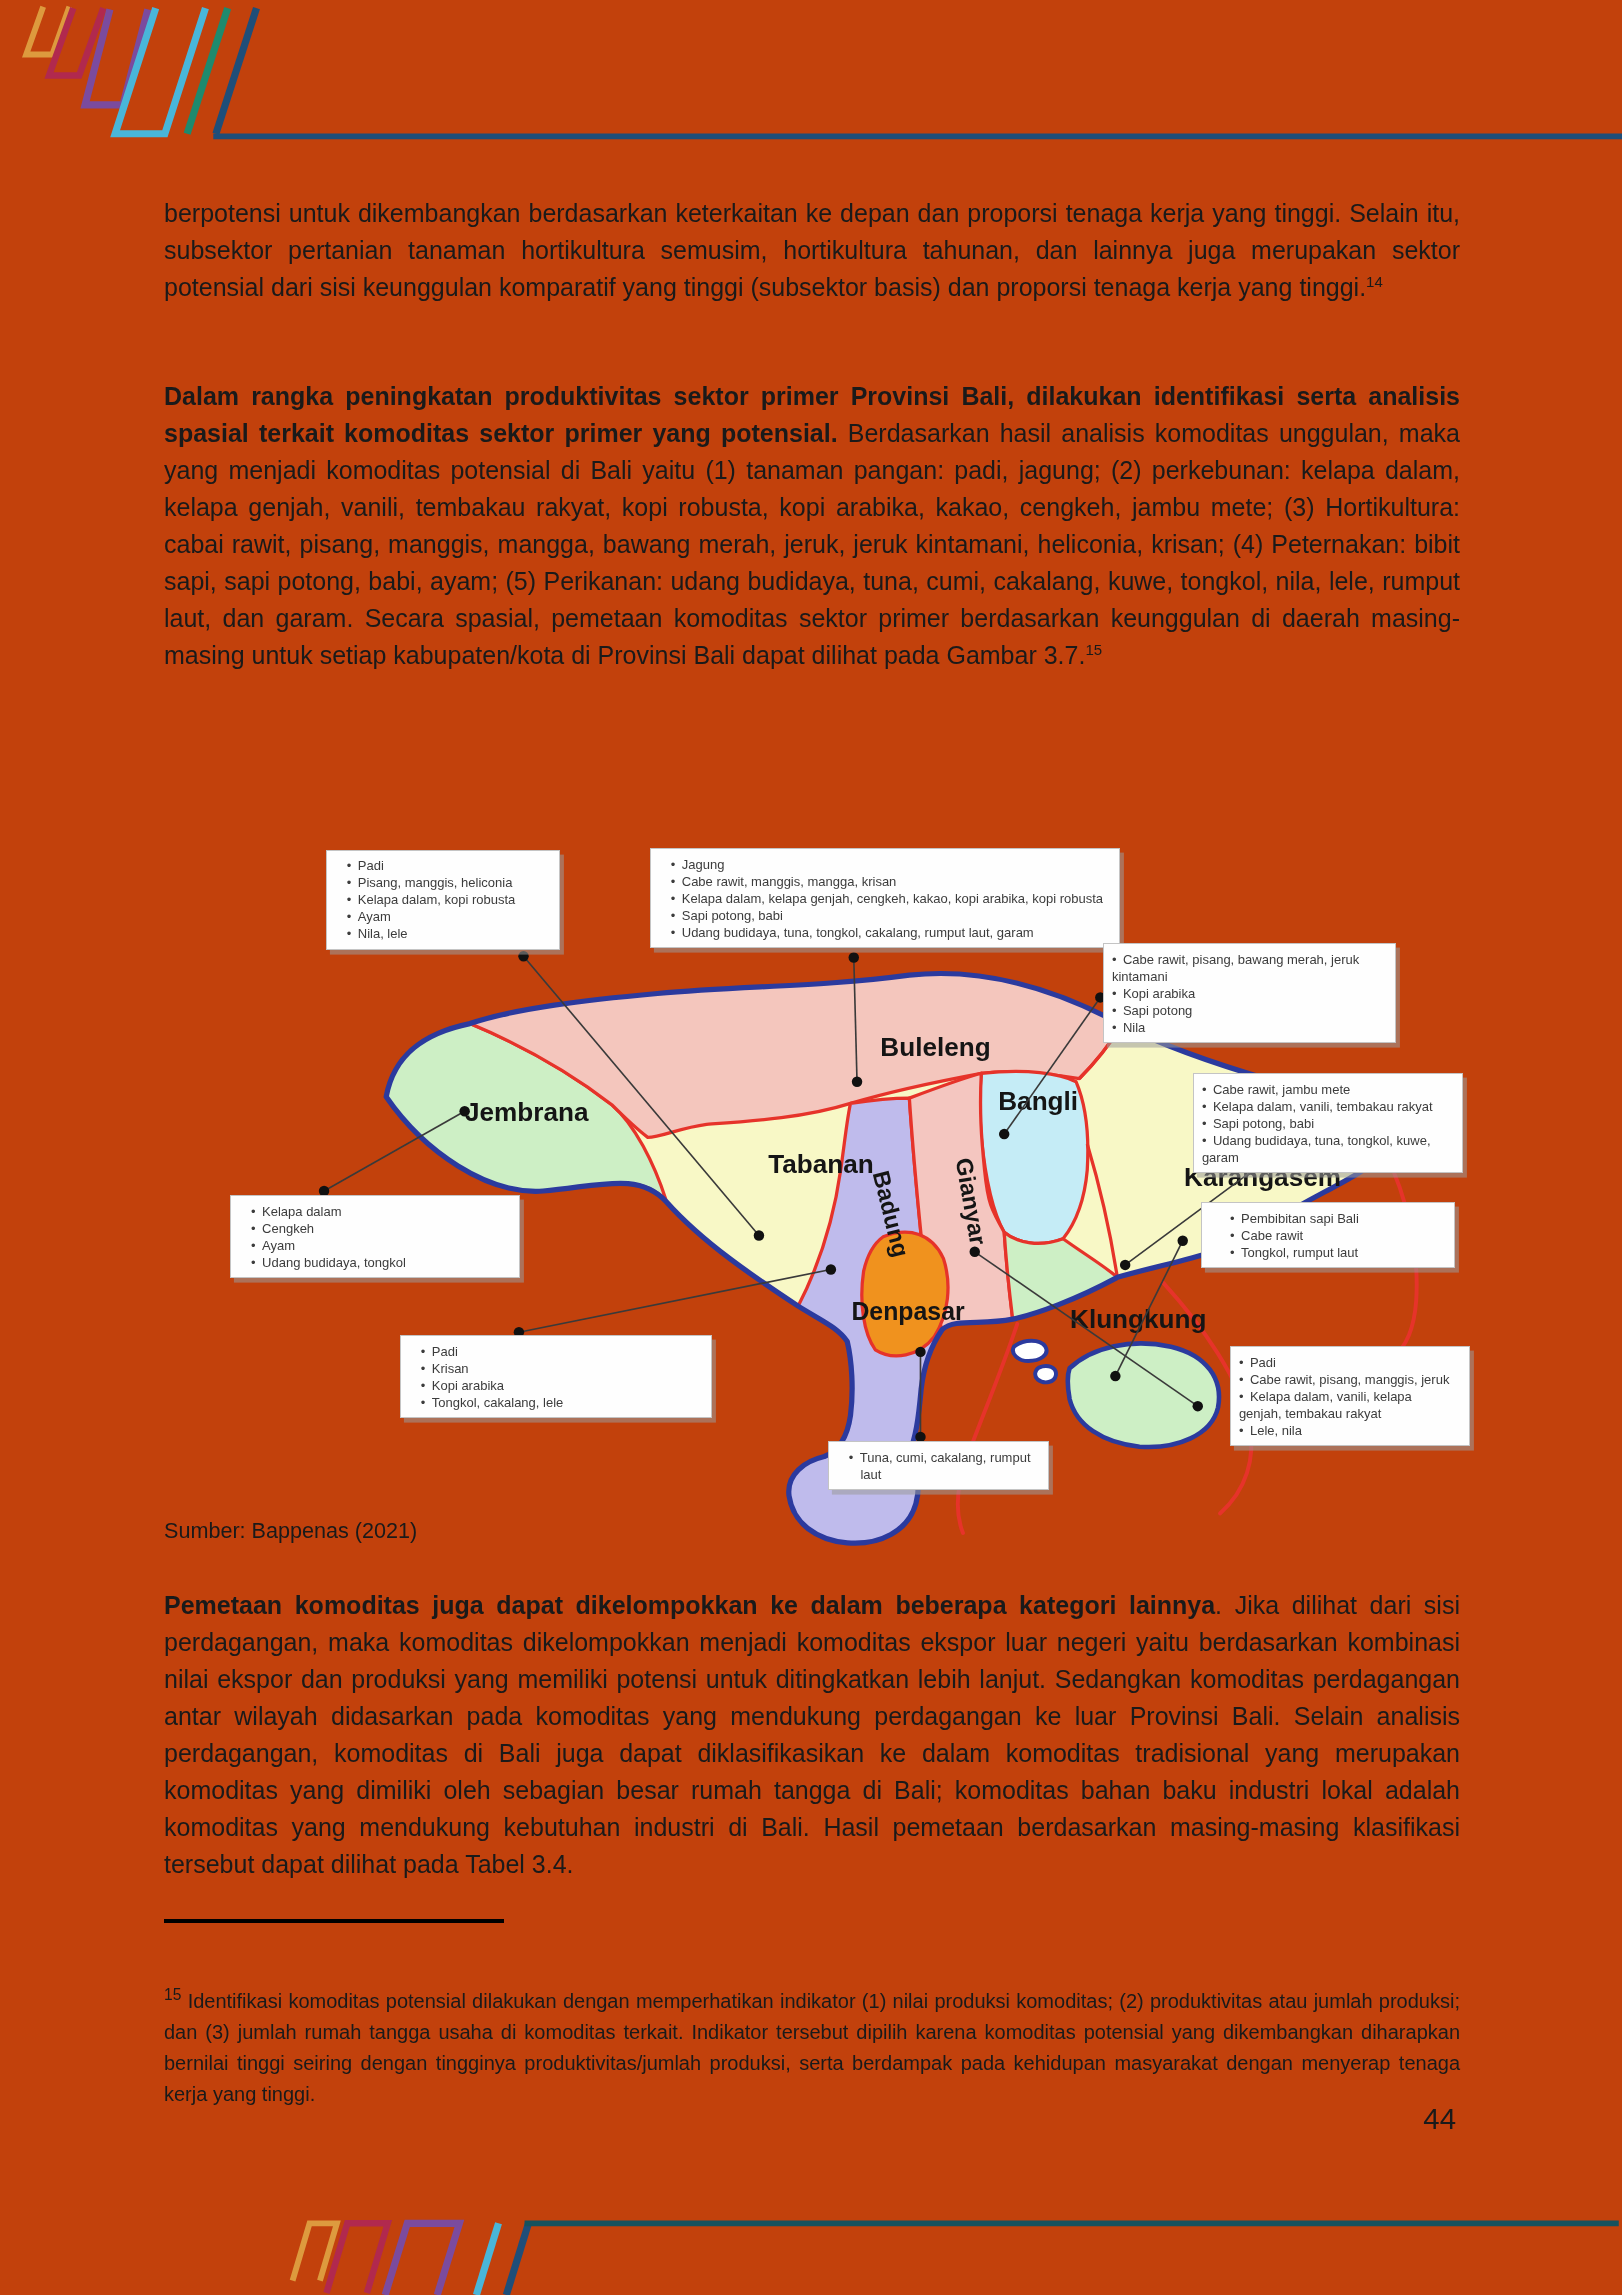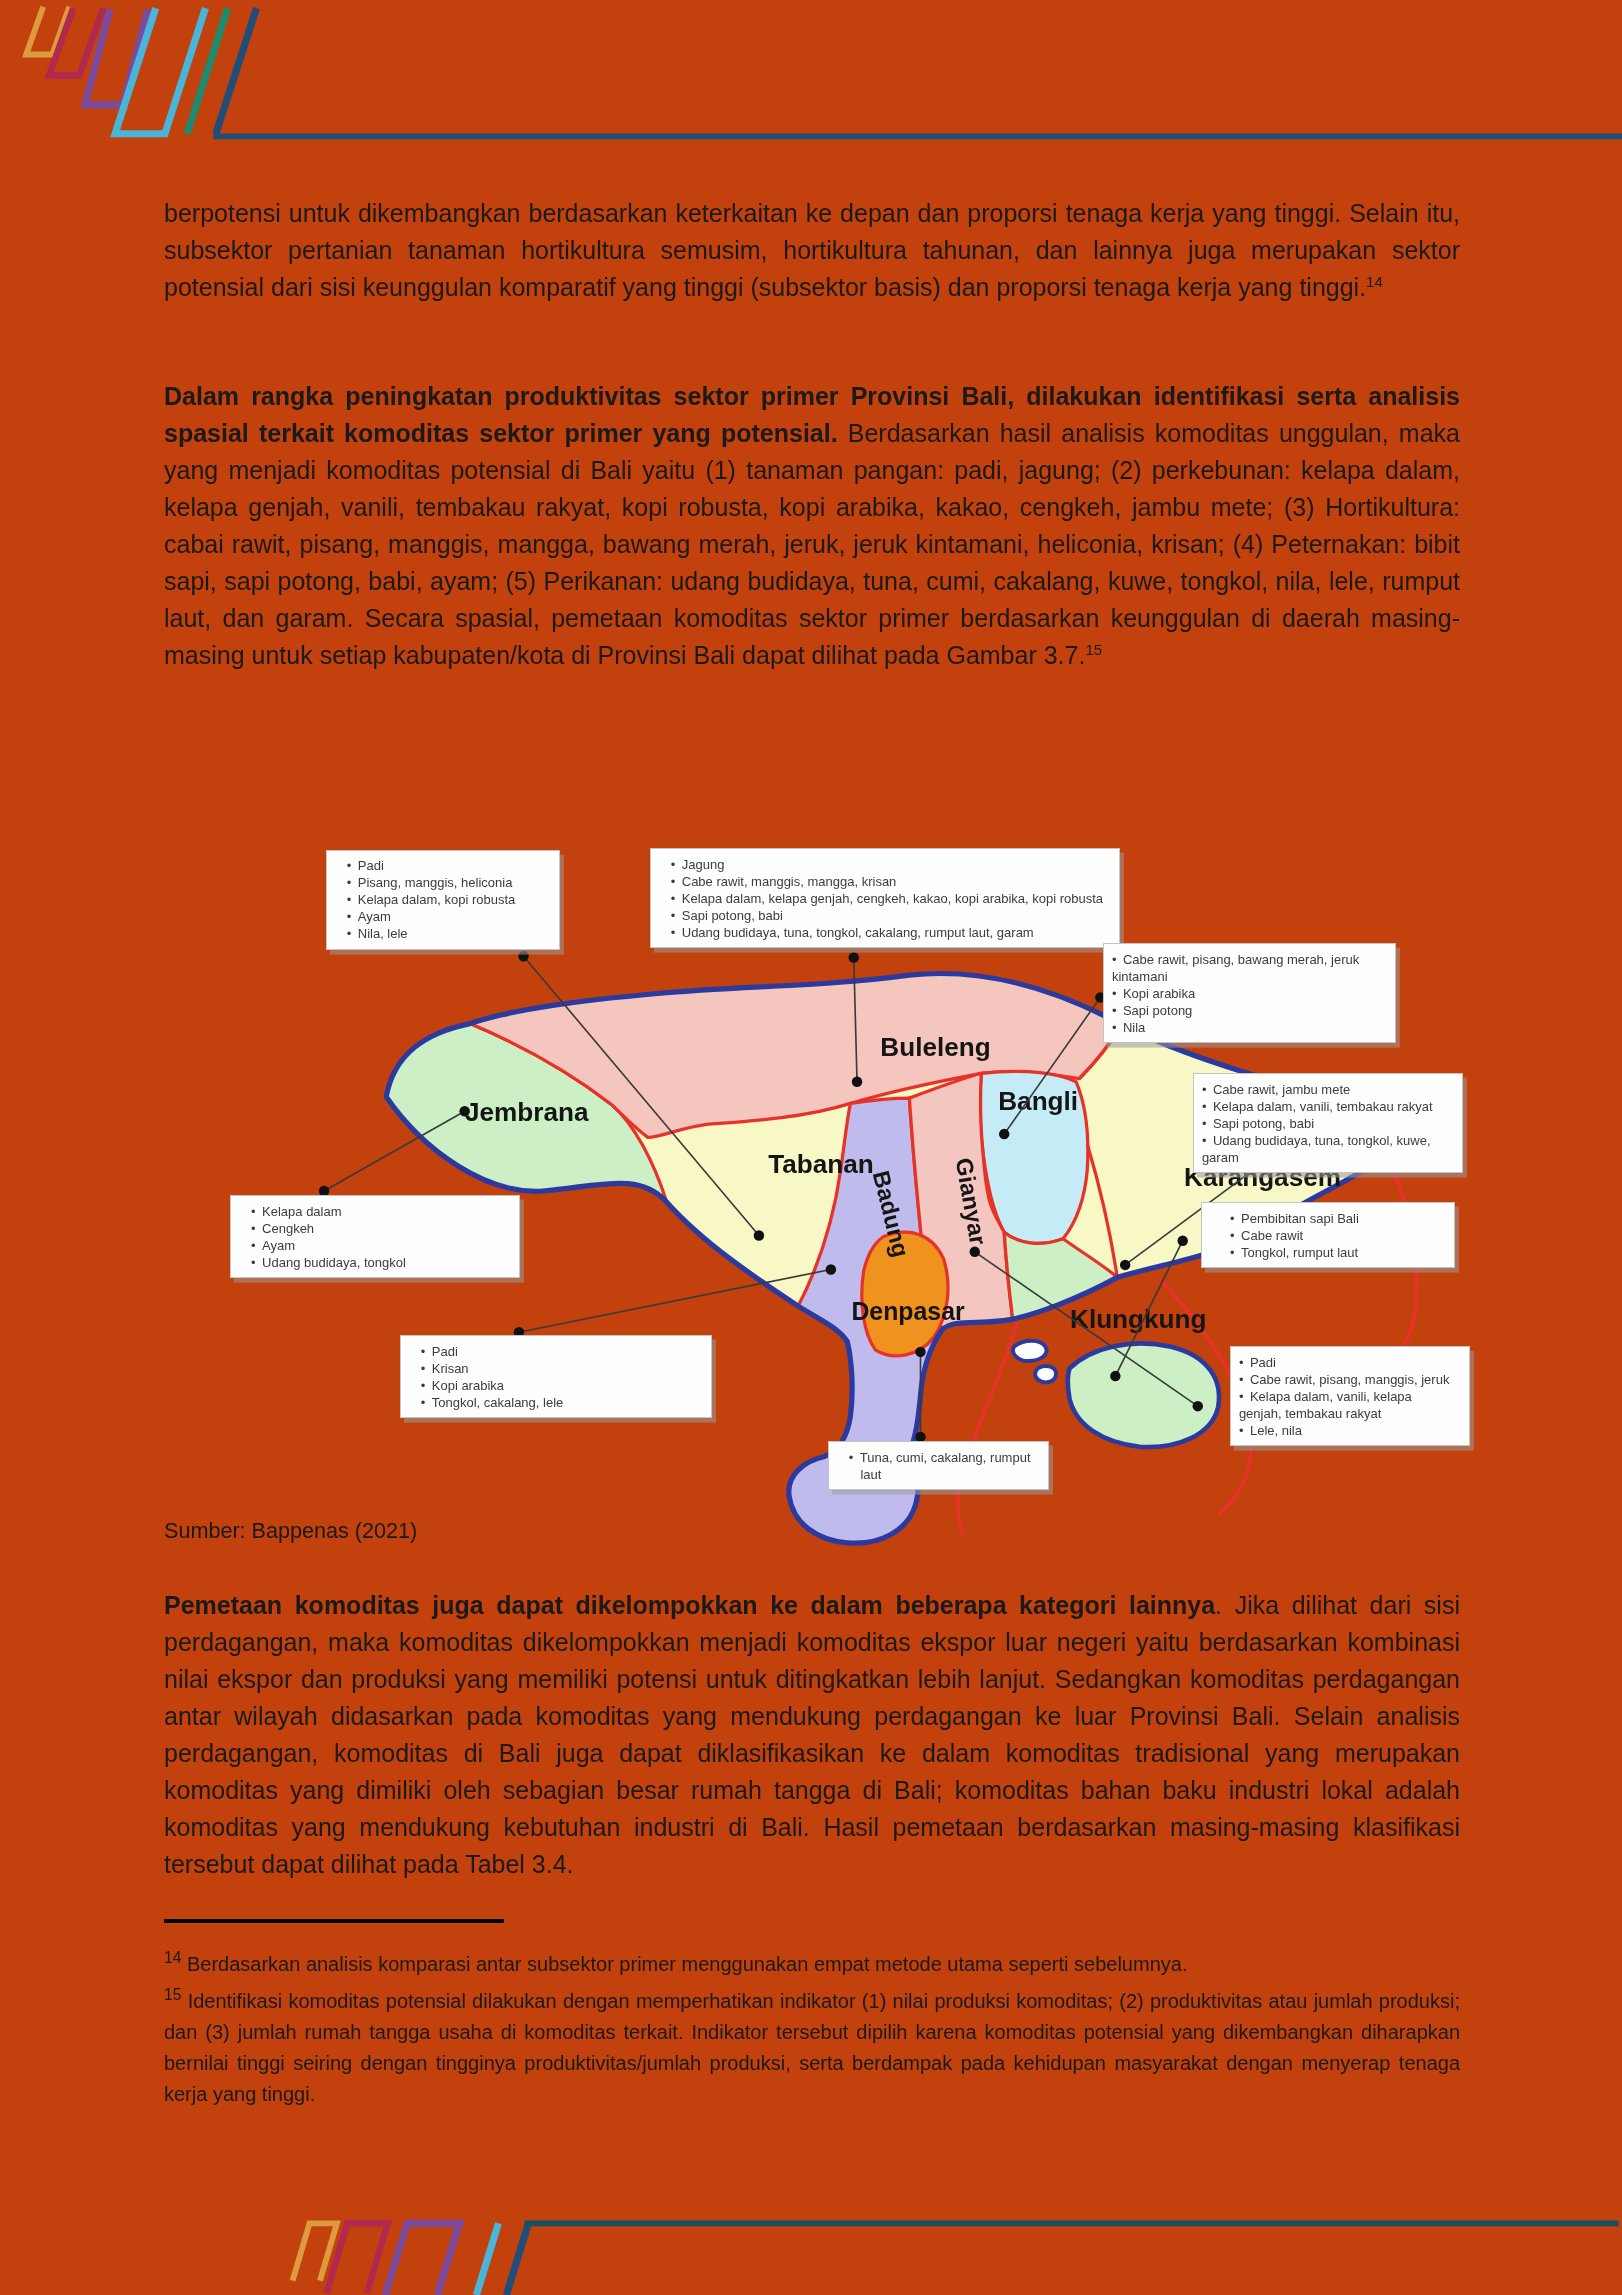--- a/index.html
+++ b/index.html
@@ -234,24 +234,24 @@
       </ul>
     </div>
   </div>
 
   <div class="abs source" style="left:164px;top:1518px;">Sumber: Bappenas (2021)</div>
 
   <p class="abs body-par" style="left:164px;top:1587px;margin:0;"><b>Pemetaan komoditas juga dapat dikelompokkan ke dalam beberapa kategori lainnya</b><span>. Jika dilihat dari sisi perdagangan, maka komoditas dikelompokkan menjadi komoditas ekspor luar negeri yaitu berdasarkan kombinasi nilai ekspor dan produksi yang memiliki potensi untuk ditingkatkan lebih lanjut. Sedangkan komoditas perdagangan antar wilayah didasarkan pada komoditas yang mendukung perdagangan ke luar Provinsi Bali. Selain analisis perdagangan, komoditas di Bali juga dapat diklasifikasikan ke dalam komoditas tradisional yang merupakan komoditas yang dimiliki oleh sebagian besar rumah tangga di Bali; komoditas bahan baku industri lokal adalah komoditas yang mendukung kebutuhan industri di Bali. Hasil pemetaan berdasarkan masing-masing klasifikasi tersebut dapat dilihat pada Tabel 3.4.</span></p>
 
   <div class="abs sep" style="left:164px;top:1919px;width:340px;height:3.9px;"></div>
 
-  <div class="abs footnote" style="left:164px;top:1949px;"><sup>14</sup> <span>Berdasarkan analisis komparasi antar subsektor primer menggunakan empat metode utama seperti sebelumnya.</span></div>
 
   <div class="abs footnote" style="left:164px;top:1986px;"><sup>15</sup> <span>Identifikasi komoditas potensial dilakukan dengan memperhatikan indikator (1) nilai produksi komoditas; (2) produktivitas atau jumlah produksi; dan (3) jumlah rumah tangga usaha di komoditas terkait. Indikator tersebut dipilih karena komoditas potensial yang dikembangkan diharapkan bernilai tinggi seiring dengan tingginya produktivitas/jumlah produksi, serta berdampak pada kehidupan masyarakat dengan menyerap tenaga kerja yang tinggi.</span></div>
 
+  <div class="abs pageno" style="left:164px;top:2102px;">44</div>
 
   <svg class="abs" style="left:0;top:2179px;" width="1622" height="116" viewBox="0 3330 2479 178">
     <g fill="none" stroke-linecap="butt">
       <path d="M444,3486 L470,3398 L512,3398 L486,3486" stroke-width="9" stroke="#dd9a3e"></path>
       <path d="M496,3505 L528,3398 L590,3398 L558,3505" stroke-width="10" stroke="#b1294e"></path>
       <path d="M586,3508 L620,3398 L700,3398 L666,3508" stroke-width="11" stroke="#7b4b9e"></path>
       <path d="M726,3508 L760,3398" stroke-width="11" stroke="#49b6d9"></path>
       <path d="M772,3508 L806,3398" stroke-width="11" stroke="#1f4e79"></path>
       <path d="M800,3398 L2479,3398" stroke-width="9" stroke="#16525e"></path>
     </g>

